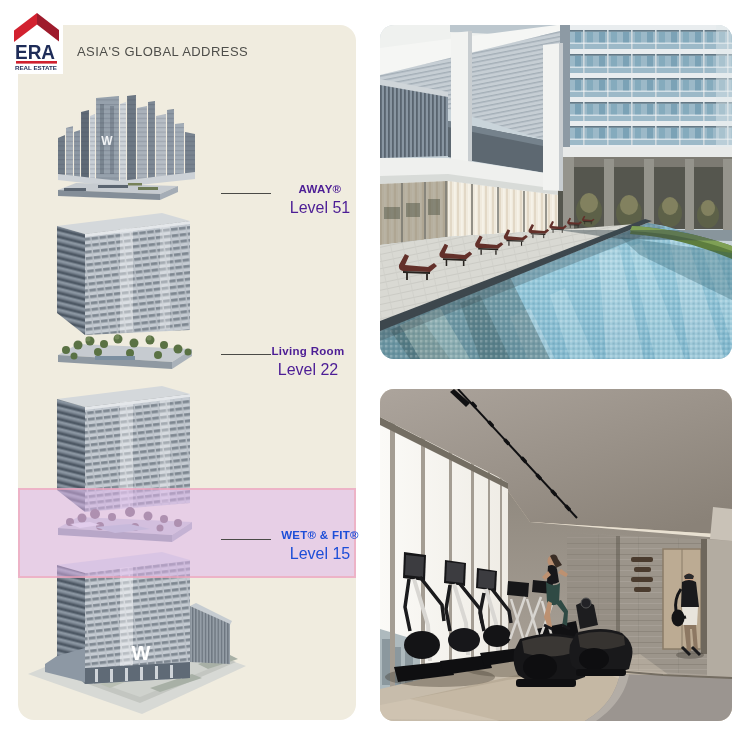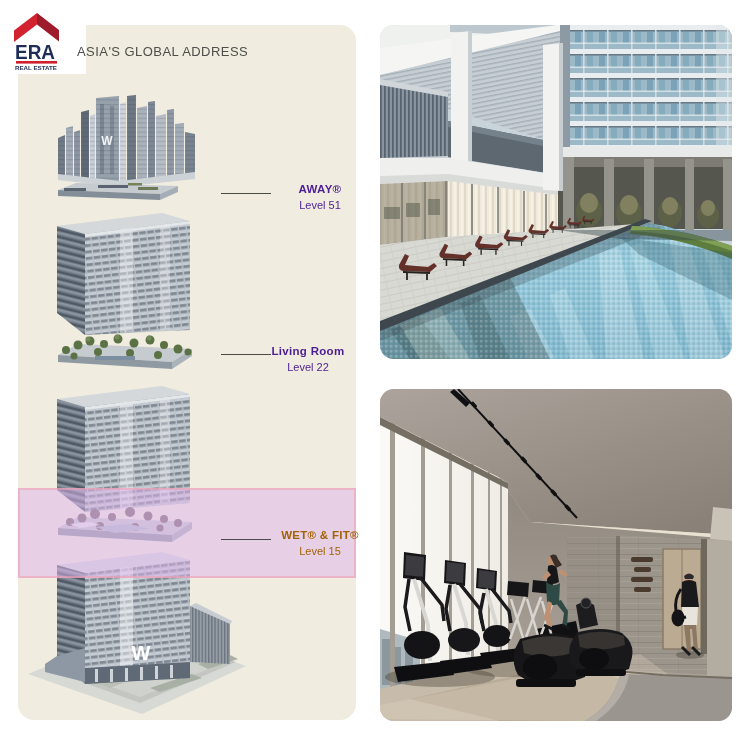--- a/index.html
+++ b/index.html
@@ -1,25 +1,25 @@
 <!DOCTYPE html>
 <html><head>
 <meta charset="utf-8">
 <style>
   html,body{margin:0;padding:0;}
   body{width:740px;height:740px;background:#ffffff;position:relative;overflow:hidden;
        font-family:"Liberation Sans", sans-serif;}
   .panel{position:absolute;left:18px;top:25px;width:338px;height:695px;
          background:#f0ecdf;border-radius:16px;}
-  .logo{position:absolute;left:0;top:0;width:86px;height:74px;background:#ffffff;}
+  .logo{position:absolute;left:0;top:0;width:63px;height:74px;background:#ffffff;}
   .tag{position:absolute;left:77px;top:44px;font-size:13px;letter-spacing:0.45px;
        color:#4e4e4a;font-weight:400;}
   .lbl{position:absolute;text-align:center;color:#4c1d95;line-height:1.18;}
   .lbl b{font-size:11.5px;font-weight:700;letter-spacing:.3px;}
-  .lbl span{font-size:11px;font-weight:400;display:block;margin-top:1px;}
+  .lbl span{font-size:16px;font-weight:400;display:block;margin-top:1px;}
   .line{position:absolute;height:1px;background:#4a4a46;width:50px;left:221px;}
   .band{position:absolute;left:18px;top:488px;width:338px;height:90px;
         background:rgba(223,180,235,0.52);border:2px solid rgba(242,160,178,0.60);
         box-sizing:border-box;}
   .ph{position:absolute;left:380px;width:352px;border-radius:14px;overflow:hidden;}
   #ph1{top:25px;height:334px;}
   #ph2{top:389px;height:332px;}
 </style>
 </head>
 <body>
@@ -200,21 +200,21 @@
       <text x="15" y="70" font-size="6.2" font-weight="bold" fill="#1e2c58" font-family="Liberation Sans, sans-serif" textLength="42" lengthAdjust="spacingAndGlyphs">REAL ESTATE</text>
     </svg>
   </div>
   <div class="tag">ASIA'S GLOBAL ADDRESS</div>
 
   <div class="line" style="top:193px;"></div>
   <div class="lbl" style="left:270px;top:179px;width:100px;"><b>AWAY®</b><span>Level 51</span></div>
   <div class="line" style="top:354px;"></div>
   <div class="lbl" style="left:258px;top:341px;width:100px;"><b>Living Room</b><span>Level 22</span></div>
   <div class="line" style="top:539px;"></div>
-  <div class="lbl" style="left:270px;top:525px;width:100px;color:#a16207;"><b>WET® &amp; FIT®</b><span>Level 15</span></div>
+  <div class="lbl" style="left:270px;top:525px;width:100px;color:#1d4ed8;"><b>WET® &amp; FIT®</b><span>Level 15</span></div>
 
   <div class="ph" id="ph1">
     <svg width="352" height="334" viewBox="0 0 352 334">
       <defs>
         <linearGradient id="water" x1="0" y1="0" x2="0.2" y2="1">
           <stop offset="0" stop-color="#7fb2c6"></stop>
           <stop offset="0.4" stop-color="#97cadc"></stop>
           <stop offset="1" stop-color="#85bacf"></stop>
         </linearGradient>
         <pattern id="mosaic" width="5" height="5" patternUnits="userSpaceOnUse">

